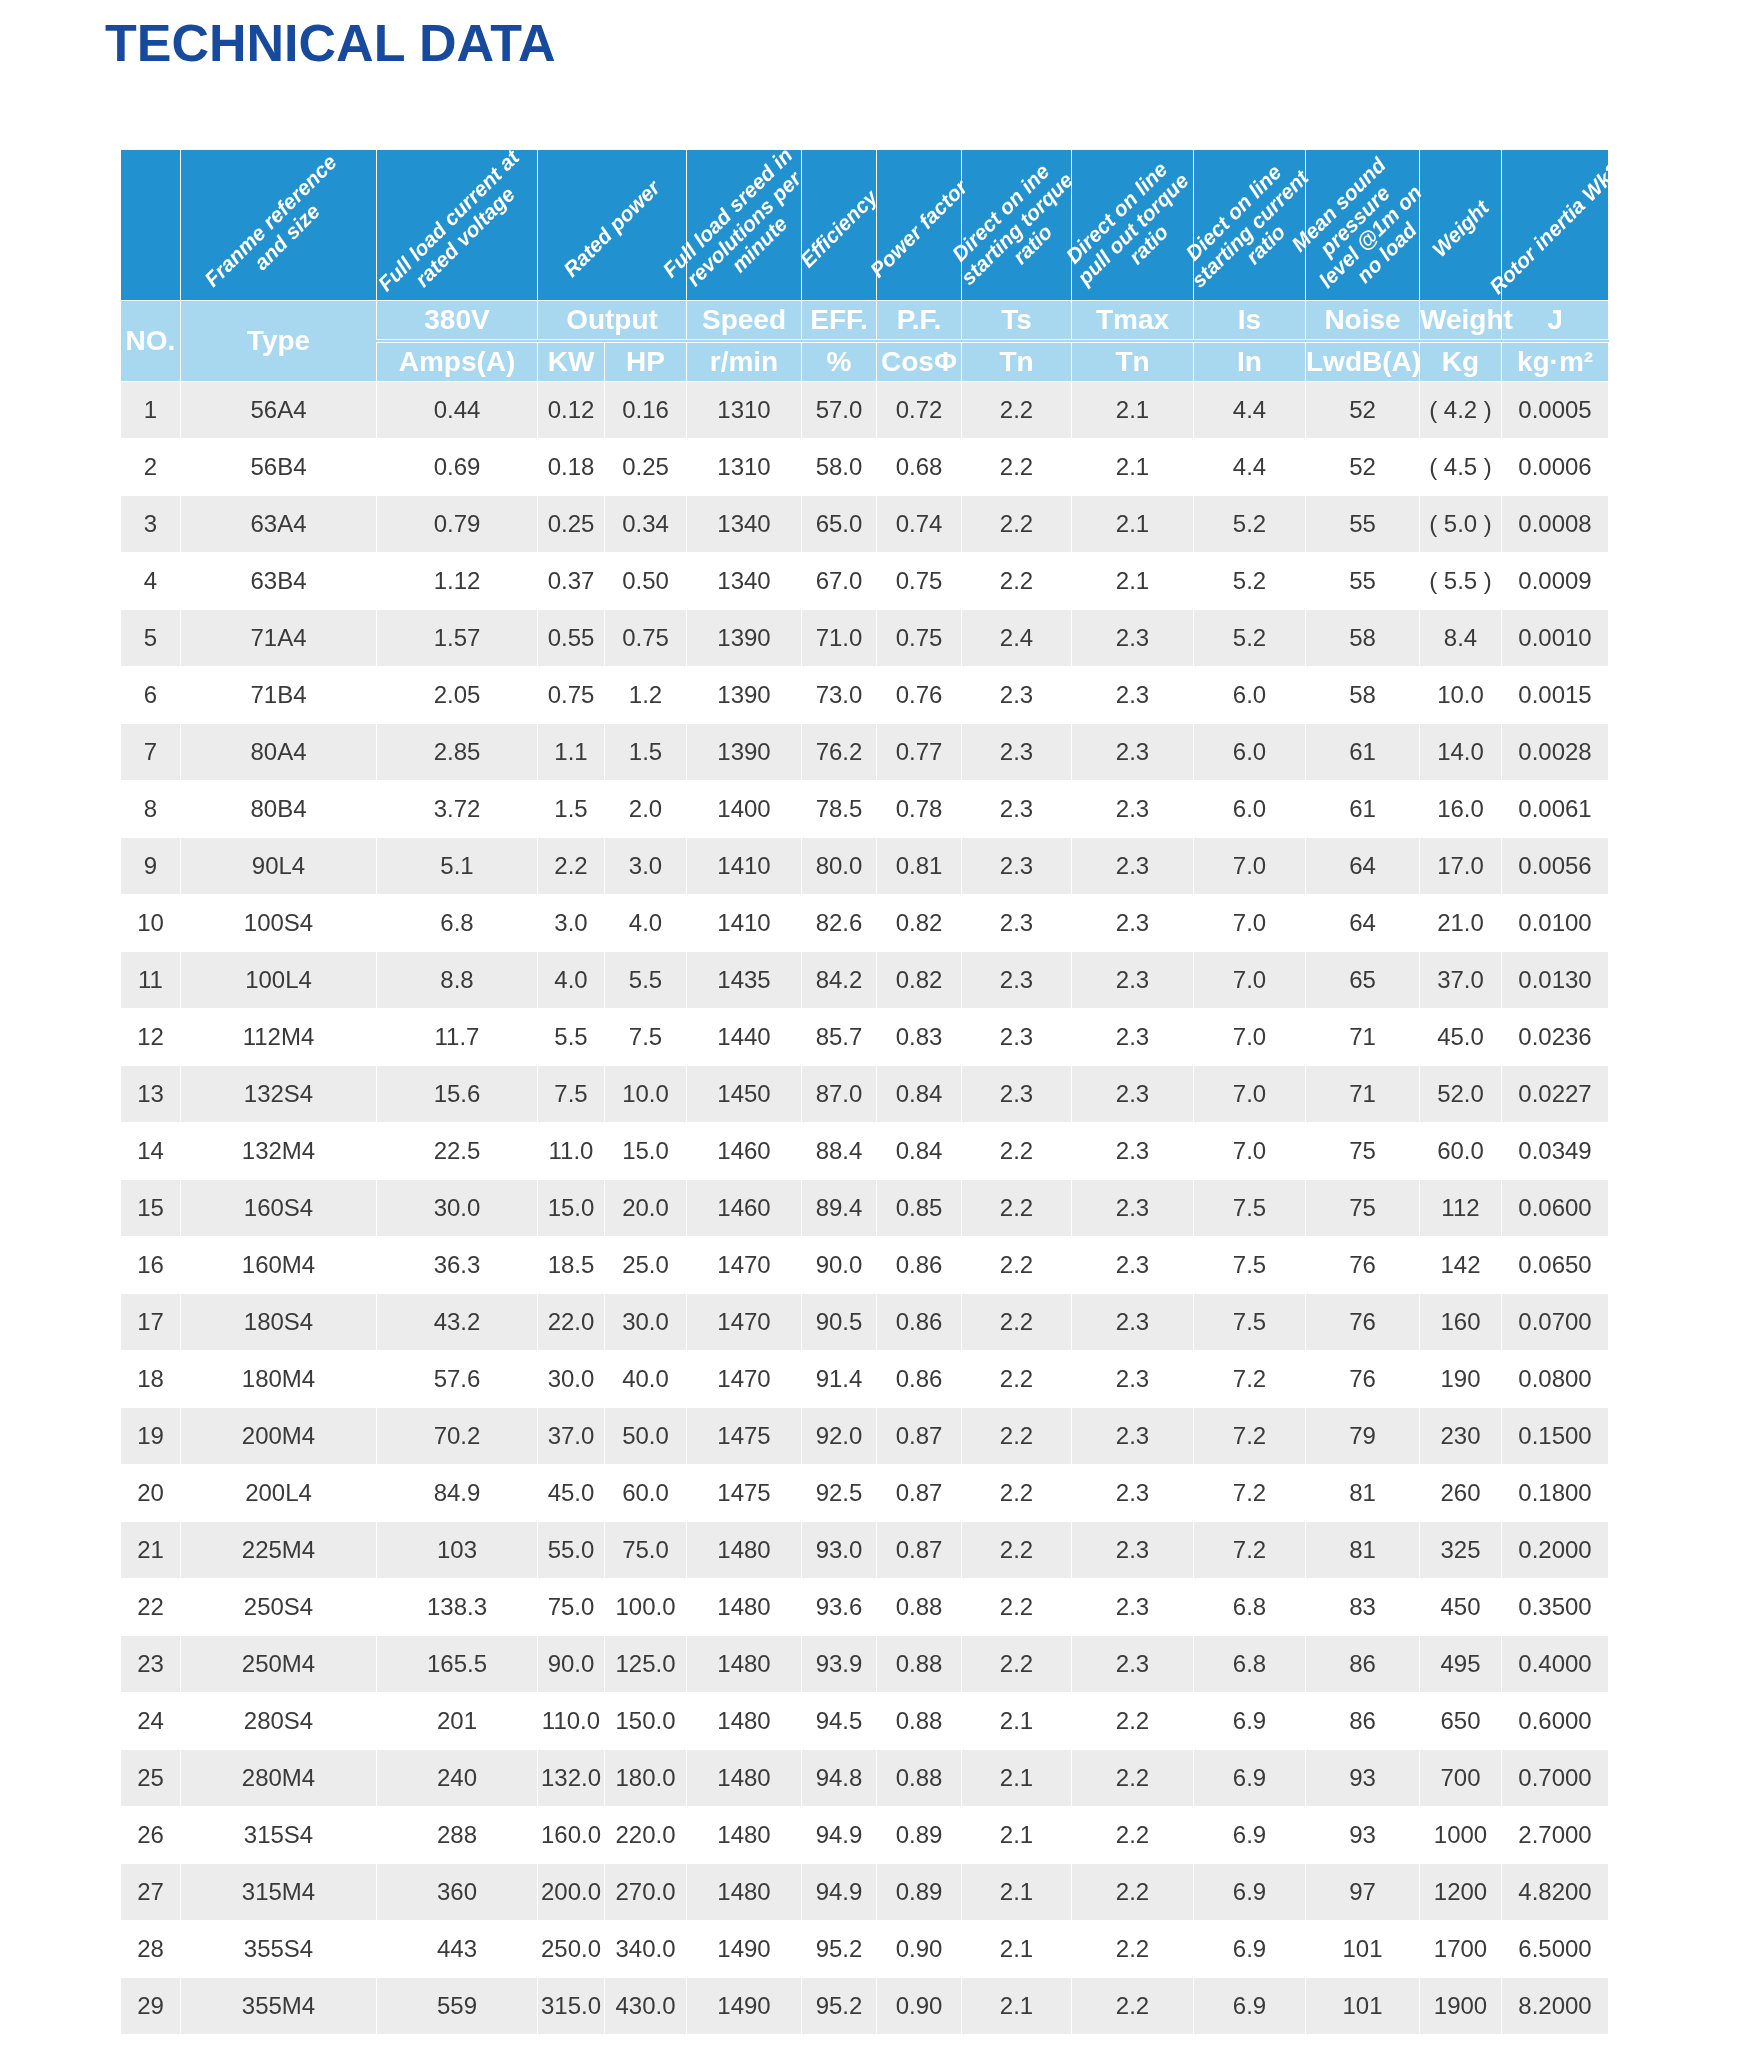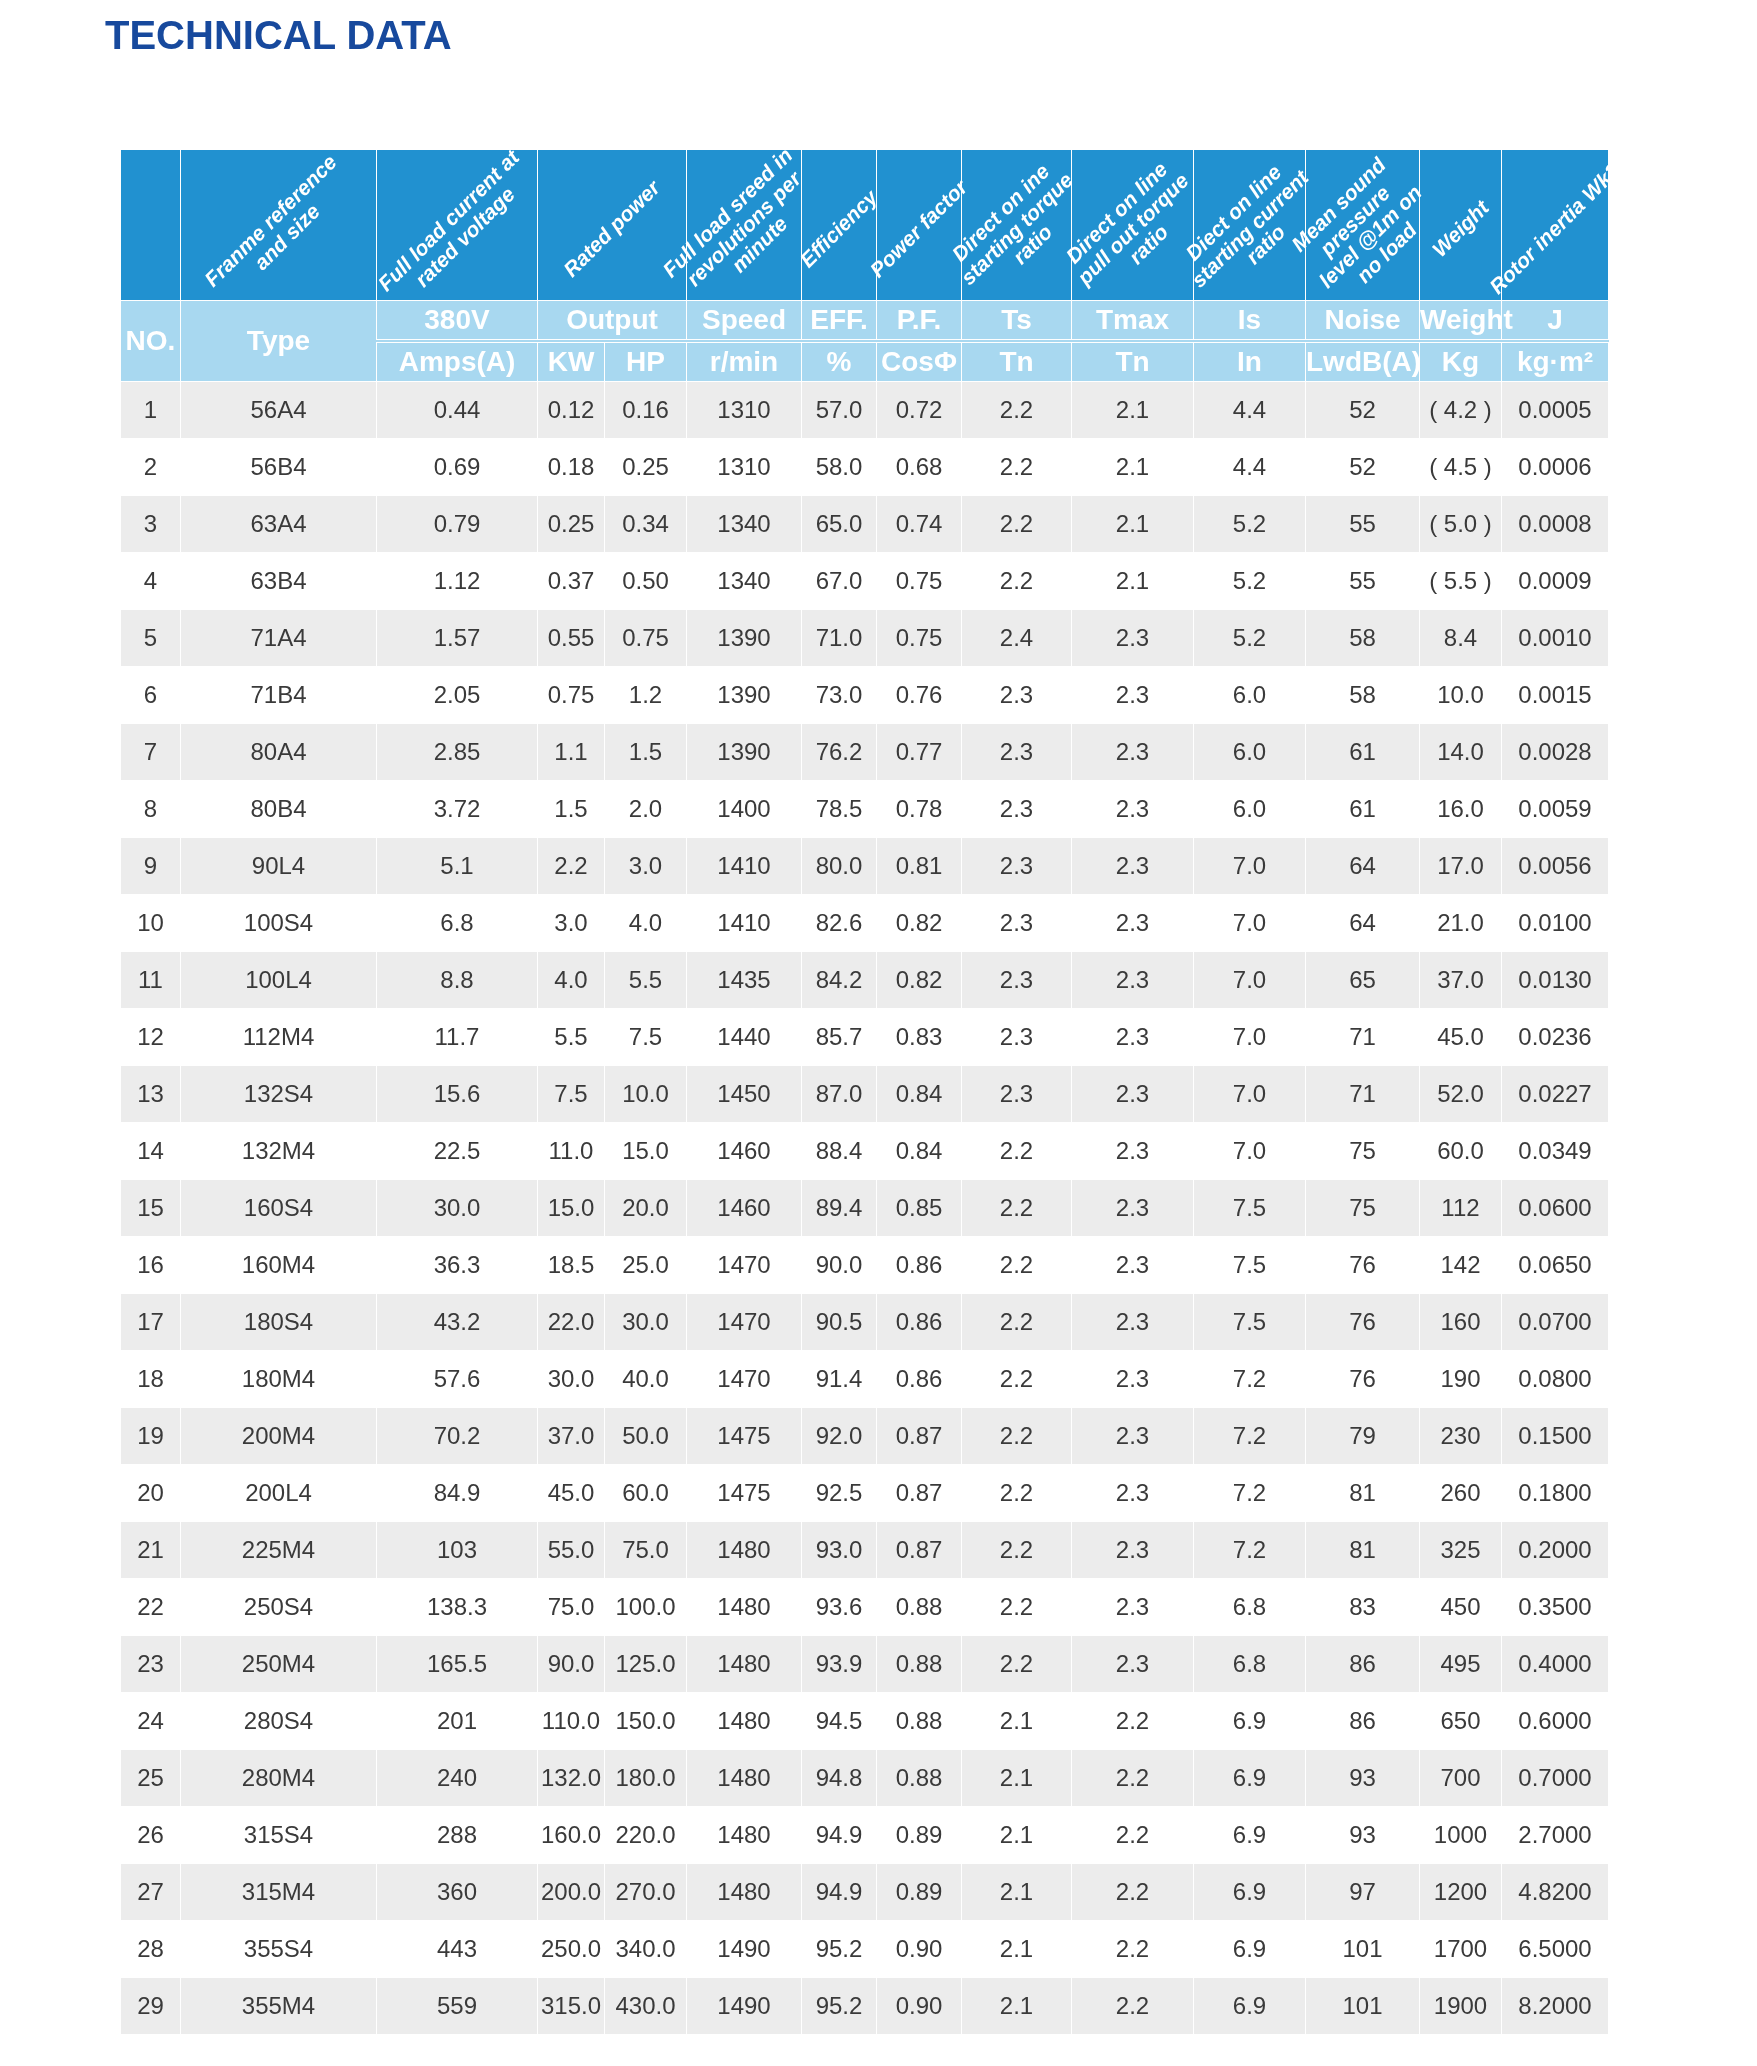--- a/index.html
+++ b/index.html
@@ -1,19 +1,19 @@
 <!DOCTYPE html>
 <html style="font-size:11.2px"><head>
 <meta charset="utf-8">
 <style>
   html,body{margin:0;padding:0;background:#ffffff;}
   body{font-family:"Liberation Sans", sans-serif;}
   .page{position:relative;width:1757px;height:2066px;background:#ffffff;overflow:hidden;}
 
-  .title{position:absolute;left:105px;top:12.6px;margin:0;font-size:40px;font-weight:bold;
+  .title{position:absolute;left:105px;top:12.6px;margin:0;font-size:52px;font-weight:bold;
          color:#17499d;letter-spacing:0;}
   .subtitle{position:absolute;left:107px;top:88px;margin:0;font-size:34px;font-weight:bold;
          color:#2e9fd6;word-spacing:21px;letter-spacing:0.7px;}
 
   table.datatable{position:absolute;left:120px;top:149px;width:1488px;
          border-collapse:collapse;table-layout:fixed;}
   table.datatable th, table.datatable td{border:1.4px solid #ffffff;padding:0;text-align:center;vertical-align:middle;}
 
   tr.diag-row th{background:#2191d0;height:150px;}
   .diagwrap{position:relative;width:100%;height:147px;}
@@ -269,21 +269,21 @@
           <td>1.5</td>
           <td>2.0</td>
           <td>1400</td>
           <td>78.5</td>
           <td>0.78</td>
           <td>2.3</td>
           <td>2.3</td>
           <td>6.0</td>
           <td>61</td>
           <td>16.0</td>
-          <td>0.0059</td>
+          <td>0.0061</td>
         </tr>
         <tr>
           <td>9</td>
           <td>90L4</td>
           <td>5.1</td>
           <td>2.2</td>
           <td>3.0</td>
           <td>1410</td>
           <td>80.0</td>
           <td>0.81</td>

